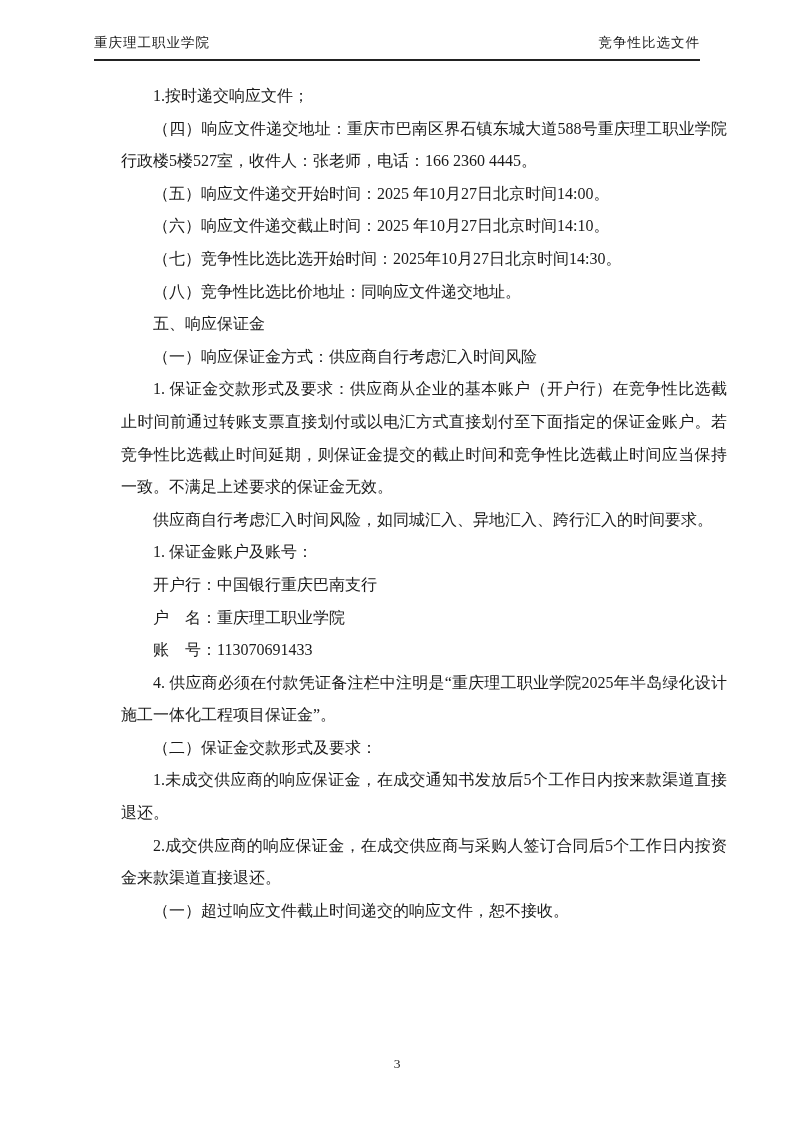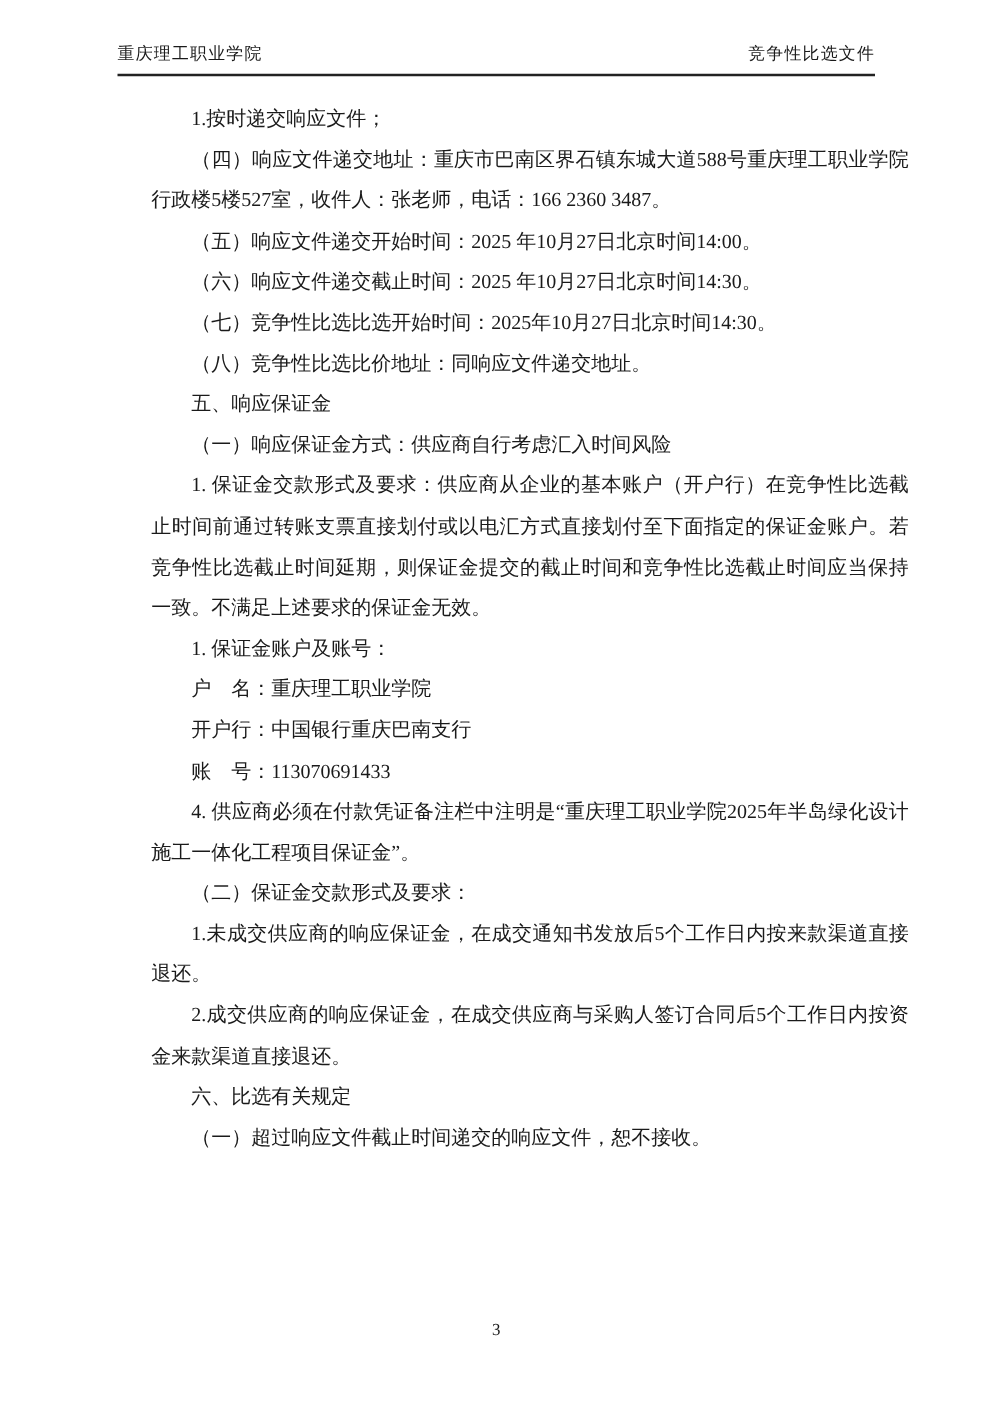--- a/index.html
+++ b/index.html
@@ -64,37 +64,37 @@
 
 <div class="page">
 
   <div class="header">
     <span>重庆理工职业学院</span>
     <span>竞争性比选文件</span>
   </div>
 
   <div class="content">
     <p>1.按时递交响应文件；</p>
-    <p>（四）响应文件递交地址：重庆市巴南区界石镇东城大道588号重庆理工职业学院行政楼5楼527室，收件人：张老师，电话：166 2360 3487。</p>
+    <p>（四）响应文件递交地址：重庆市巴南区界石镇东城大道588号重庆理工职业学院行政楼5楼527室，收件人：张老师，电话：166 2360 4445。</p>
     <p>（五）响应文件递交开始时间：2025 年10月27日北京时间14:00。</p>
-    <p>（六）响应文件递交截止时间：2025 年10月27日北京时间14:30。</p>
+    <p>（六）响应文件递交截止时间：2025 年10月27日北京时间14:10。</p>
     <p>（七）竞争性比选比选开始时间：2025年10月27日北京时间14:30。</p>
     <p>（八）竞争性比选比价地址：同响应文件递交地址。</p>
     <p class="heading">五、响应保证金</p>
     <p>（一）响应保证金方式：供应商自行考虑汇入时间风险</p>
     <p>1. 保证金交款形式及要求：供应商从企业的基本账户（开户行）在竞争性比选截止时间前通过转账支票直接划付或以电汇方式直接划付至下面指定的保证金账户。若竞争性比选截止时间延期，则保证金提交的截止时间和竞争性比选截止时间应当保持一致。不满足上述要求的保证金无效。</p>
+    <p>供应商自行考虑汇入时间风险，如同城汇入、异地汇入、跨行汇入的时间要求。</p>
     <p>1. 保证金账户及账号：</p>
+    <p>开户行：中国银行重庆巴南支行</p>
     <p>户　名：重庆理工职业学院</p>
-    <p>开户行：中国银行重庆巴南支行</p>
     <p>账　号：113070691433</p>
     <p>4. 供应商必须在付款凭证备注栏中注明是“重庆理工职业学院2025年半岛绿化设计施工一体化工程项目保证金”。</p>
     <p>（二）保证金交款形式及要求：</p>
     <p>1.未成交供应商的响应保证金，在成交通知书发放后5个工作日内按来款渠道直接退还。</p>
     <p>2.成交供应商的响应保证金，在成交供应商与采购人签订合同后5个工作日内按资金来款渠道直接退还。</p>
-    <p class="heading">六、比选有关规定</p>
     <p>（一）超过响应文件截止时间递交的响应文件，恕不接收。</p>
   </div>
 
   <div class="footer">
     <span>3</span>
   </div>
 
 </div>
 
 </body></html>

